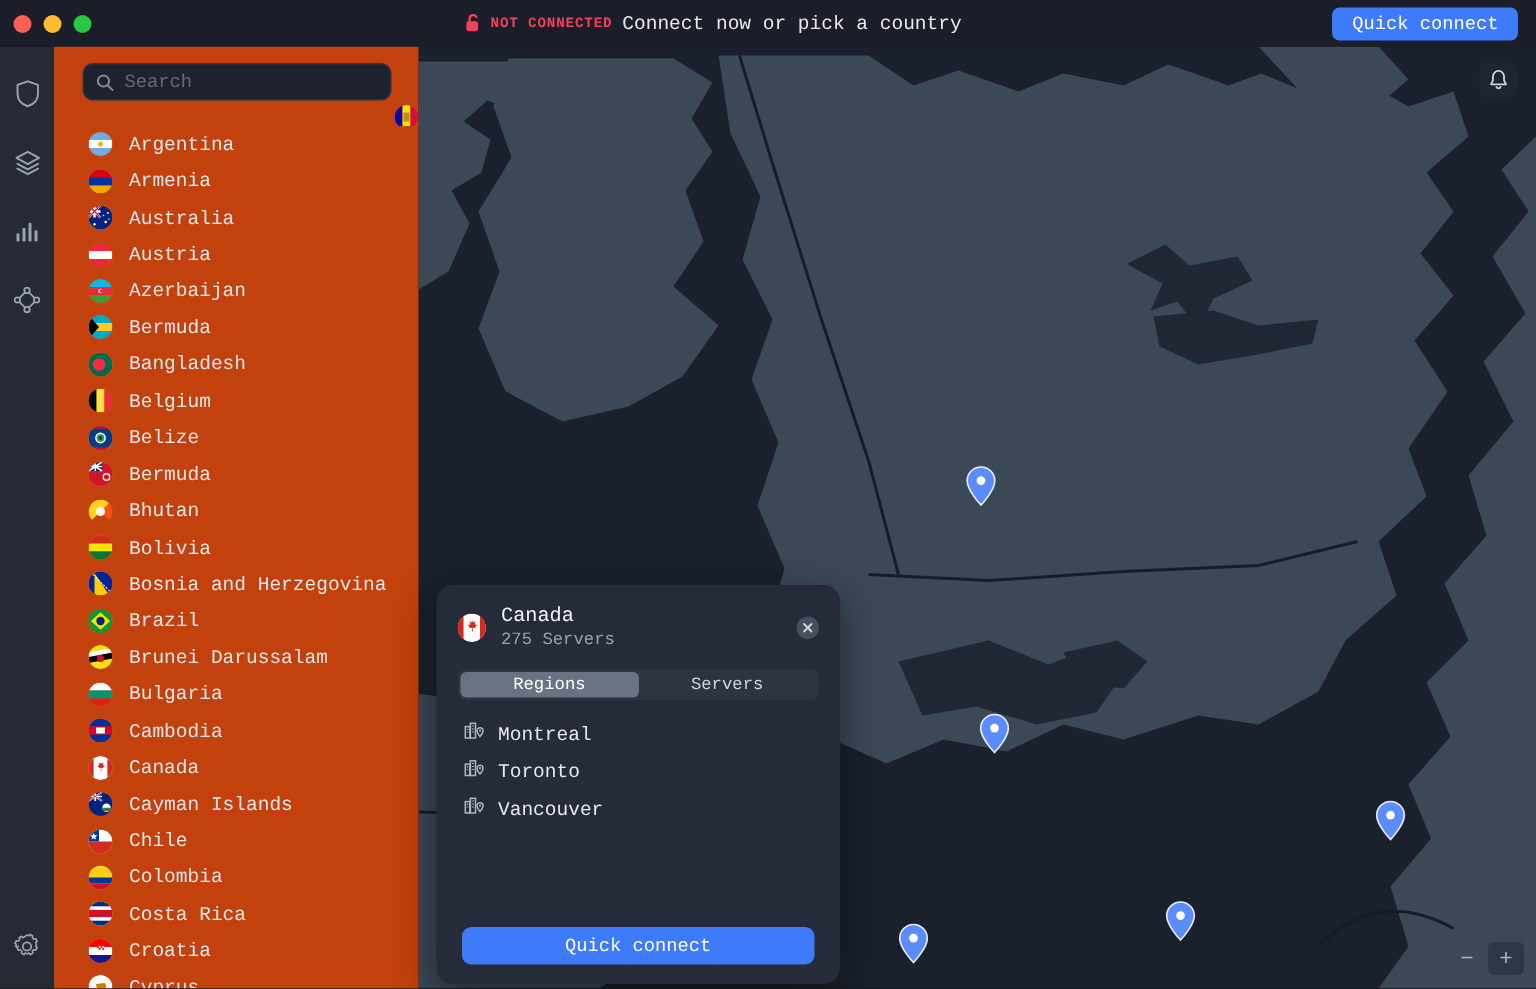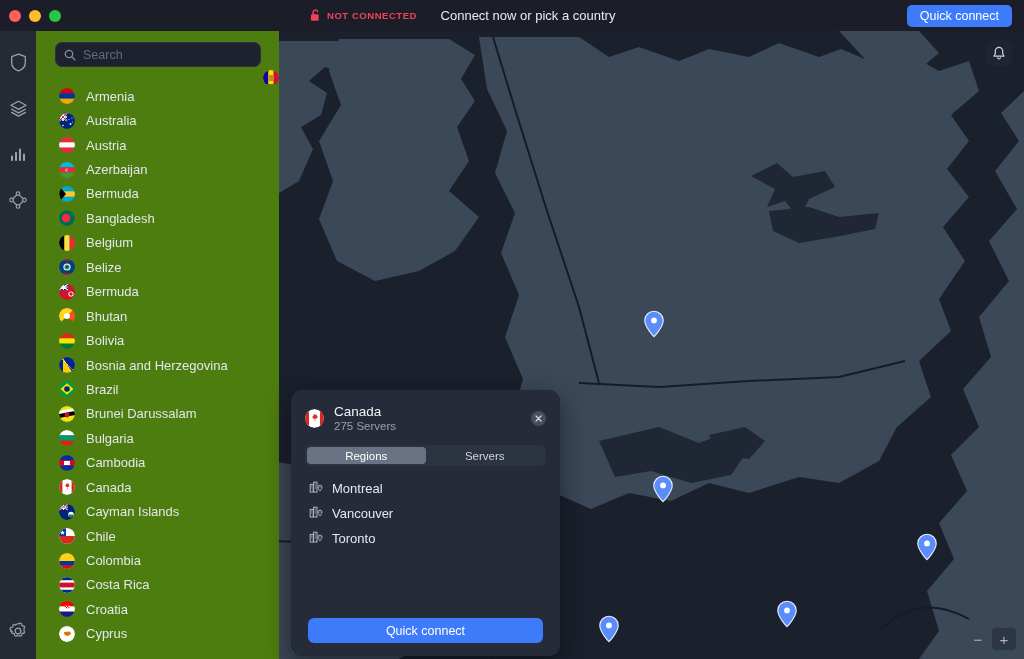--- a/index.html
+++ b/index.html
@@ -7,20 +7,21 @@
     width: 1024px; height: 659px;
     overflow: hidden;
     background: #13161f;
     font-family: "Liberation Sans", sans-serif;
     -webkit-font-smoothing: antialiased;
   }
   #app {
     position: relative;
     width: 1024px; height: 659px;
     overflow: hidden;
+    font-family: Liberation Mono, monospace;
   }
 
   
   .titlebar {
     position: absolute; top: 0; left: 0;
     width: 1024px; height: 31px;
     background: #1b1e28;
     display: flex; align-items: center;
     z-index: 40;
   }
@@ -68,21 +69,21 @@
     display: flex; align-items: center; justify-content: center;
     cursor: pointer; border-radius: 6px;
   }
   .rail-btn svg { display: block; }
   .rail-bottom { margin-top: auto; padding-bottom: 14px; }
 
   
   .panel {
     position: absolute; left: 36px; top: 31px;
     width: 243px; height: 628px;
-    background: #4d7c0f;
+    background: #c2410c;
     z-index: 25;
     overflow: hidden;
   }
   .search-row {
     position: absolute; top: 11px; left: 19px;
     width: 206px; height: 25px;
   }
   .search-box {
     width: 206px; height: 25px;
     background: #1d222e;
@@ -304,20 +305,38 @@
                   <rect x="6" y="5" width="4" height="6" fill="#c8872b"></rect>
                 </g>
               </svg>
             </span>
             <span class="cname">Andorra</span>
           </div>
           <div class="crow">
             <span class="flag">
               <svg viewBox="0 0 16 16">
                 <defs>
+                  <clipPath id="c_ar">
+                    <circle cx="8" cy="8" r="8"></circle>
+                  </clipPath>
+                </defs>
+                <g clip-path="url(#c_ar)">
+                  <rect x="0" y="0" width="16" height="5.34" fill="#74acdf"></rect>
+                  <rect x="0" y="5.34" width="16" height="5.33" fill="#ffffff"></rect>
+                  <rect x="0" y="10.67" width="16" height="5.33" fill="#74acdf"></rect>
+                  <circle cx="8" cy="8" r="1.7" fill="#f6b40e"></circle>
+                </g>
+              </svg>
+            </span>
+            <span class="cname">Argentina</span>
+          </div>
+          <div class="crow">
+            <span class="flag">
+              <svg viewBox="0 0 16 16">
+                <defs>
                   <clipPath id="c_am">
                     <circle cx="8" cy="8" r="8"></circle>
                   </clipPath>
                 </defs>
                 <g clip-path="url(#c_am)">
                   <rect x="0" y="0" width="16" height="5.34" fill="#d90012"></rect>
                   <rect x="0" y="5.34" width="16" height="5.33" fill="#0033a0"></rect>
                   <rect x="0" y="10.67" width="16" height="5.33" fill="#f2a800"></rect>
                 </g>
               </svg>
@@ -829,30 +848,30 @@
           <span class="rname">Montreal</span>
         </div>
         <div class="region-row">
           <span><svg width="14" height="14" viewBox="0 0 14 14">
               <rect x="1.2" y="4.4" width="3" height="7.6" fill="none" stroke="#aeb5c1" stroke-width="1"></rect>
               <rect x="4.6" y="2.2" width="3.4" height="9.8" fill="none" stroke="#aeb5c1" stroke-width="1"></rect>
               <path d="M2.2 6.2h1M2.2 8h1M5.6 4h1.4M5.6 6h1.4M5.6 8h1.4" stroke="#aeb5c1" stroke-width="0.8"></path>
               <path d="M11 5.1a2 2 0 0 0-2 2c0 1.5 2 4 2 4s2-2.5 2-4a2 2 0 0 0-2-2z" fill="none" stroke="#aeb5c1" stroke-width="1"></path>
               <circle cx="11" cy="7.1" r="0.7" fill="#aeb5c1"></circle>
             </svg></span>
-          <span class="rname">Vancouver</span>
+          <span class="rname">Toronto</span>
         </div>
         <div class="region-row">
           <span><svg width="14" height="14" viewBox="0 0 14 14">
               <rect x="1.2" y="4.4" width="3" height="7.6" fill="none" stroke="#aeb5c1" stroke-width="1"></rect>
               <rect x="4.6" y="2.2" width="3.4" height="9.8" fill="none" stroke="#aeb5c1" stroke-width="1"></rect>
               <path d="M2.2 6.2h1M2.2 8h1M5.6 4h1.4M5.6 6h1.4M5.6 8h1.4" stroke="#aeb5c1" stroke-width="0.8"></path>
               <path d="M11 5.1a2 2 0 0 0-2 2c0 1.5 2 4 2 4s2-2.5 2-4a2 2 0 0 0-2-2z" fill="none" stroke="#aeb5c1" stroke-width="1"></path>
               <circle cx="11" cy="7.1" r="0.7" fill="#aeb5c1"></circle>
             </svg></span>
-          <span class="rname">Toronto</span>
+          <span class="rname">Vancouver</span>
         </div>
       </div>
 
     <button class="pop-qc">Quick connect</button>
   </div>
 
 </div>
 
 </body></html>

